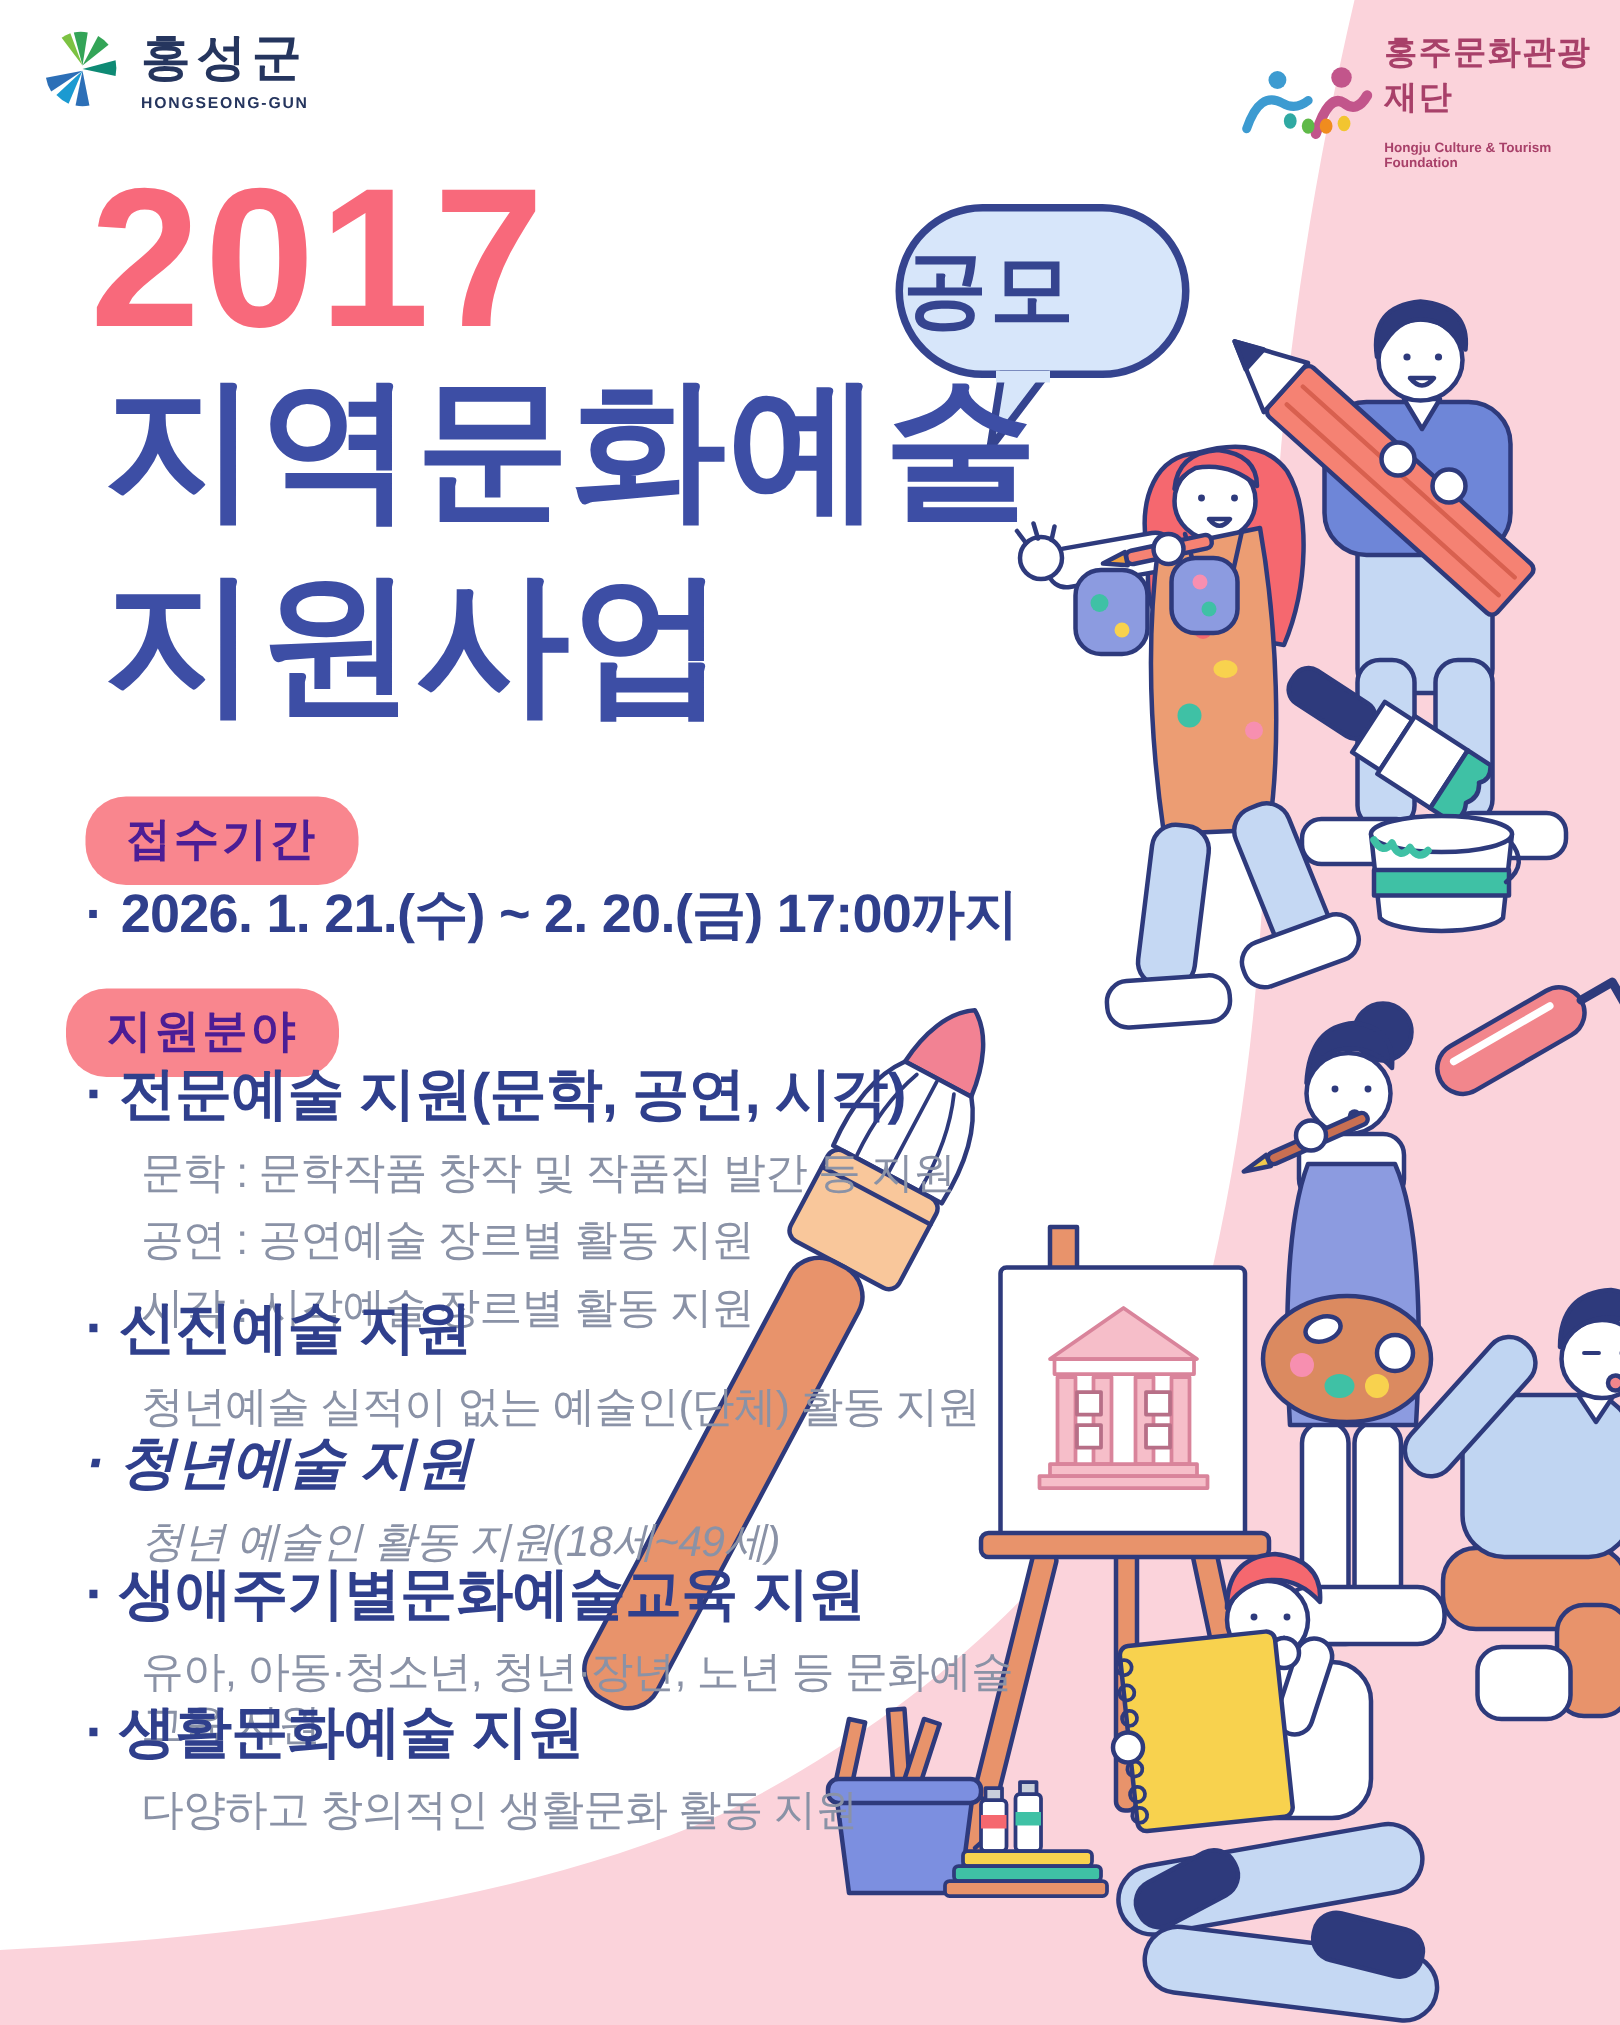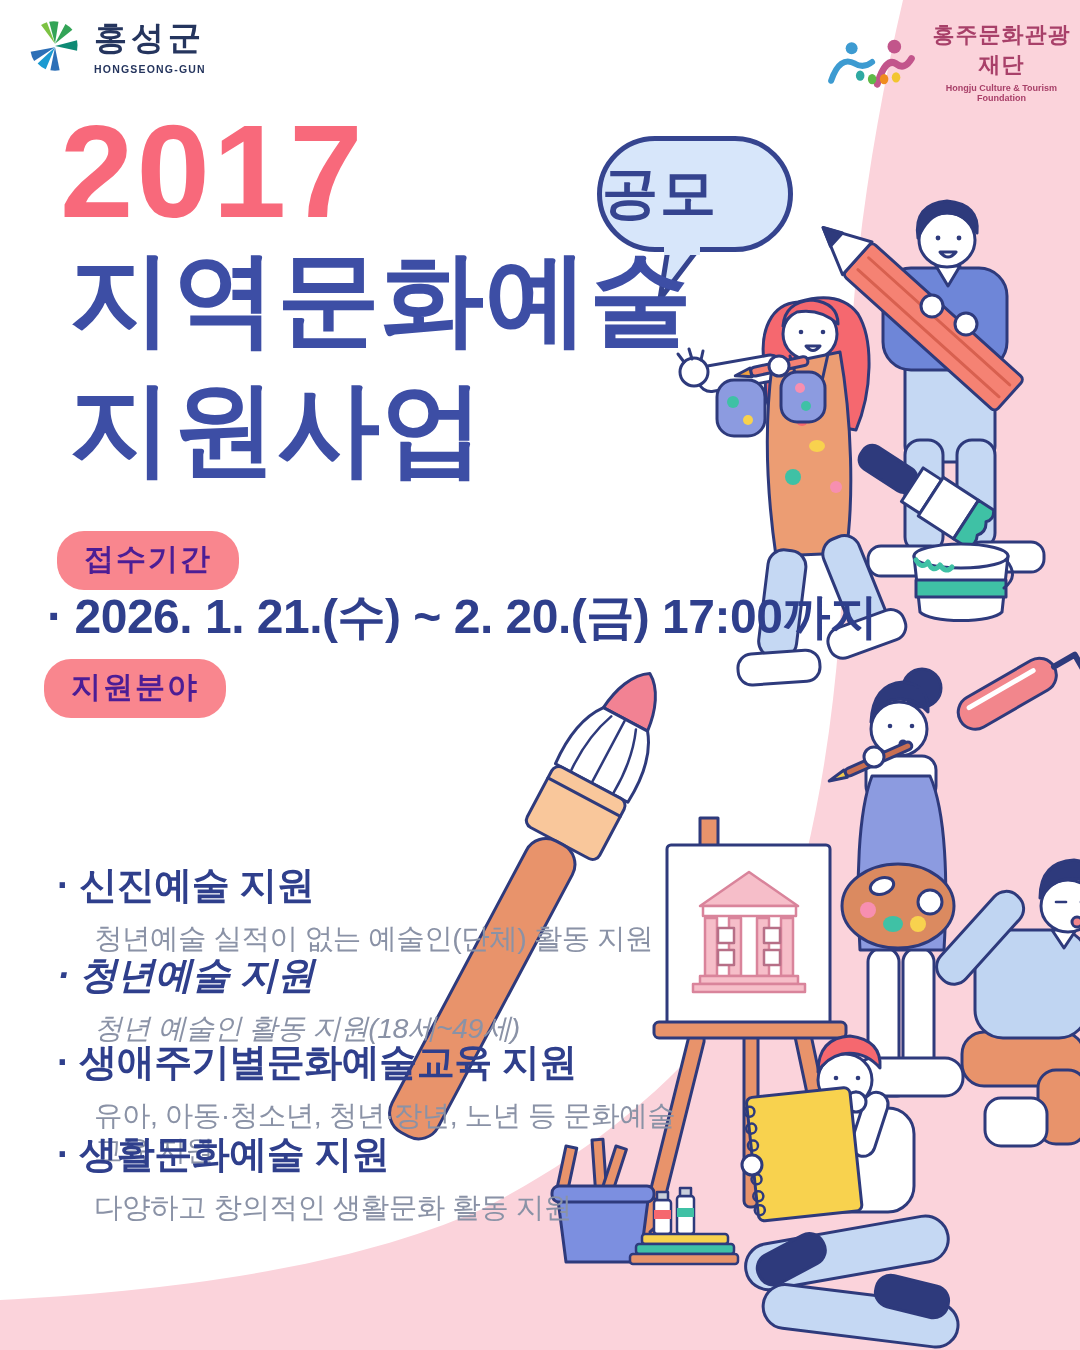--- a/index.html
+++ b/index.html
@@ -11,41 +11,41 @@
   body{font-family:"Liberation Sans","DejaVu Sans",sans-serif;background:#888;}
   .poster{position:relative;width:1080px;height:1350px;background:var(--bg);overflow:hidden;}
   .bg-svg{position:absolute;left:0;top:0;z-index:0;}
   .layer{position:absolute;z-index:2;}
 
   
   .logo-left{left:26px;top:16px;display:flex;align-items:center;gap:10px;}
   .logo-left .tcol{display:flex;flex-direction:column;}
   .logo-left .t1{font-size:33px;font-weight:800;color:var(--logo-navy);letter-spacing:4px;}
   .logo-left .t2{font-size:10.5px;font-weight:700;color:var(--logo-navy);letter-spacing:1.2px;margin-top:2px;}
-  .logo-right{left:826px;top:20px;display:flex;align-items:center;gap:8px;text-align:center;}
+  .logo-right{left:826px;top:20px;display:flex;align-items:center;gap:8px;}
   .logo-right .tcol{display:flex;flex-direction:column;}
   .logo-right .t1{font-size:22px;font-weight:800;color:var(--logo-magenta);letter-spacing:1px;}
-  .logo-right .t2{font-size:9px;font-weight:700;color:var(--logo-magenta);margin-top:3px;}
+  .logo-right .t2{font-size:9px;font-weight:700;color:var(--logo-magenta);margin-top:13px;}
 
   
   .hero-year{left:60px;top:96px;font-size:132px;font-weight:800;color:var(--title-pink);letter-spacing:3px;}
   .hero-title{left:57px;top:234px;font-size:103px;font-weight:800;color:var(--title-navy);line-height:1.26;letter-spacing:1px;margin-left:12px;}
   .bubble{left:597px;top:136px;width:196px;height:116px;background:var(--bubble-blue);
           border:5px solid var(--bubble-navy);border-radius:58px;display:flex;align-items:center;justify-content:flex-start;}
   .bubble .label{font-size:56px;font-weight:800;color:var(--bubble-navy);letter-spacing:2px;}
   .bubble .tail{position:absolute;left:52px;top:106px;}
 
   
   .badge{background:var(--badge-pink);color:#4c1d95;font-size:30px;font-weight:700;
          padding:8px 27px 10px;border-radius:27px;letter-spacing:2px;display:inline-block;}
   .badge1{left:57px;top:531px;}
   .badge2{left:44px;top:659px;}
 
   
-  .date-line{left:47px;top:585px;font-size:48px;color:var(--text-navy);font-weight:600;letter-spacing:-0.5px;}
+  .date-line{left:57px;top:585px;font-size:36px;color:var(--text-navy);font-weight:600;letter-spacing:-0.5px;}
   .date-line .b{font-weight:800;}
   .date-line .bullet{margin-right:12px;}
 
   
   .item{left:57px;width:640px;}
   .i1{top:704px;} .i2{top:860px;} .i3{top:950px;font-style:italic;} .i4{top:1037px;} .i5{top:1129px;}
   .item-title{font-size:38px;color:var(--text-navy);font-weight:600;letter-spacing:-0.5px;}
   .item-title b{font-weight:800;}
   .item-title .bullet{margin-right:10px;}
   .item-sub{font-size:28.5px;color:var(--text-gray);font-weight:500;margin-top:10px;padding-left:37px;letter-spacing:-0.5px;line-height:1.22;}
@@ -332,20 +332,28 @@
   </div>
 
   <div class="layer badge badge1">접수기간</div>
 
   <div class="layer date-line">
     <span class="bullet">·</span><span>2026. </span><span class="b">1. 21.</span><span>(수) ~ </span><span class="b">2. 20.</span><span>(금) </span><span class="b">17:00</span><span>까지</span>
   </div>
 
   <div class="layer badge badge2">지원분야</div>
 
+  <div class="layer item i1">
+    <div class="item-title">
+      <span class="bullet">·</span><b>전문예술 지원</b><span>(문학, 공연, 시각)</span>
+    </div>
+    <div class="item-sub">문학 : 문학작품 창작 및 작품집 발간 등 지원</div>
+    <div class="item-sub">공연 : 공연예술 장르별 활동 지원</div>
+    <div class="item-sub">시각 : 시각예술 장르별 활동 지원</div>
+  </div>
 
   <div class="layer item i2">
     <div class="item-title">
       <span class="bullet">·</span><b>신진예술 지원</b><span></span>
     </div>
     <div class="item-sub">청년예술 실적이 없는 예술인(단체) 활동 지원</div>
   </div>
 
   <div class="layer item i3">
     <div class="item-title">

